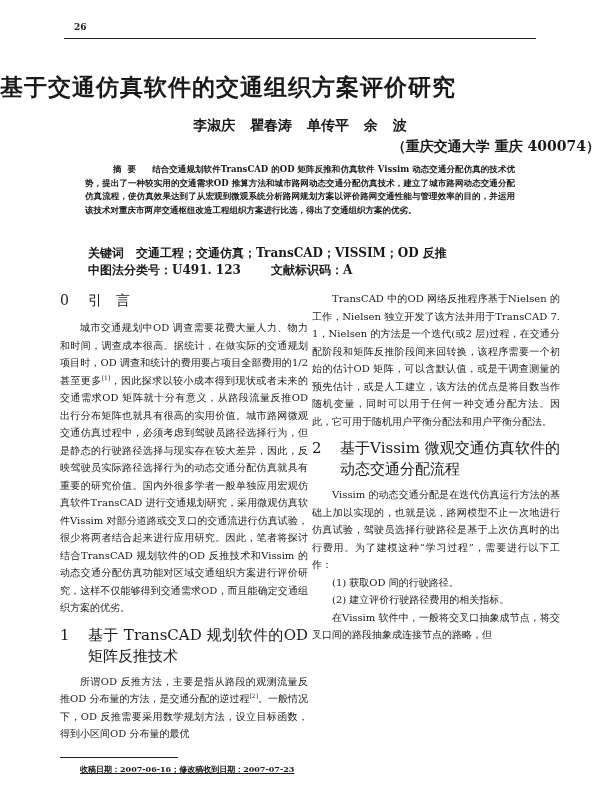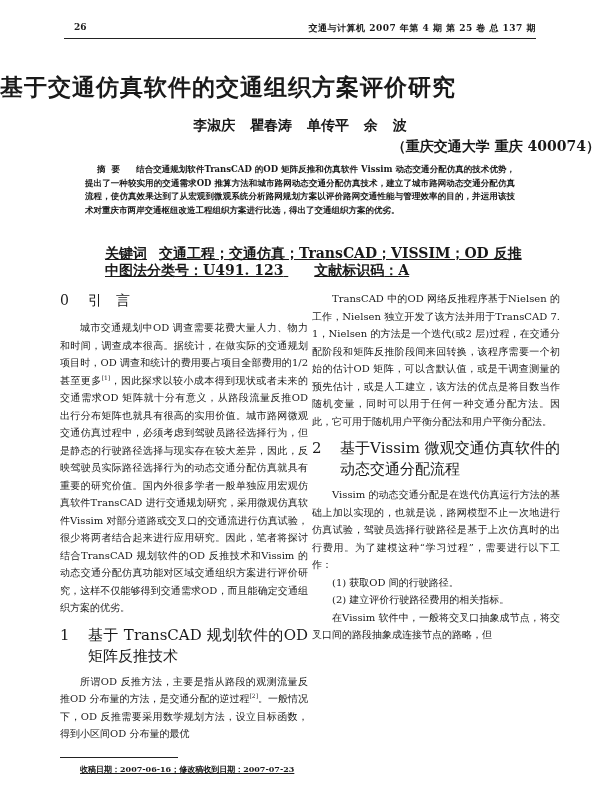--- a/index.html
+++ b/index.html
@@ -27,22 +27,22 @@
     font-size: 14px; font-weight: bold; word-spacing: 10px;
   }
   .affil {
     position: absolute; left: 0; right: 0; top: 138px; text-align: right;
     font-size: 14px; font-weight: bold;
   }
   .abstract {
     position: absolute; left: 85px; width: 430px; top: 163px;
     font-size: 8.5px; line-height: 13.6px; text-align: justify; font-weight: bold;
   }
-  .abstract .label { margin-left: 12px; margin-right: 10px; letter-spacing: 6px; }
-  .kw-line { position: absolute; left: 105px; font-size: 14px; font-weight: bold; text-decoration: underline; }
+  .abstract .label { margin-left: 28px; margin-right: 10px; letter-spacing: 6px; }
+  .kw-line { position: absolute; left: 88px; font-size: 12px; font-weight: bold; }
   .kw-line .lbl { margin-right: 12px; }
   .col {
     position: absolute; top: 290px; width: 248px;
     font-size: 10px; line-height: 17.5px; text-align: justify;
   }
   .col.left { left: 60px; }
   .col.right { left: 312px; }
   .col p { margin: 0; text-indent: 2em; }
   .col p.noindent { text-indent: 0; }
   .sec-head {
@@ -60,21 +60,20 @@
   .footnote {
     position: absolute; left: 80px; top: 764px; font-size: 8px; font-weight: bold; text-decoration: underline;
   }
   sup { font-size: 6px; line-height: 0; }
 </style>
 </head>
 <body>
 
 <div class="running-head">
   <span class="page-num">26</span>
-  <span class="journal">交通与计算机  2007 年第 4 期  第 25 卷  总 137 期</span>
 </div>
 <div class="head-rule"></div>
 
 <div class="title">基于交通仿真软件的交通组织方案评价研究</div>
 <div class="authors">李淑庆 瞿春涛 单传平 余 波</div>
 <div class="affil">（重庆交通大学  重庆 400074）</div>
 
 <div class="abstract">
   <span class="label">摘要</span><span>结合交通规划软件TransCAD 的OD 矩阵反推和仿真软件 Vissim 动态交通分配仿真的技术优势，提出了一种较实用的交通需求OD 推算方法和城市路网动态交通分配仿真技术，建立了城市路网动态交通分配仿真流程，使仿真效果达到了从宏观到微观系统分析路网规划方案以评价路网交通性能与管理效率的目的，并运用该技术对重庆市两岸交通枢纽改造工程组织方案进行比选，得出了交通组织方案的优劣。</span>
 </div>

